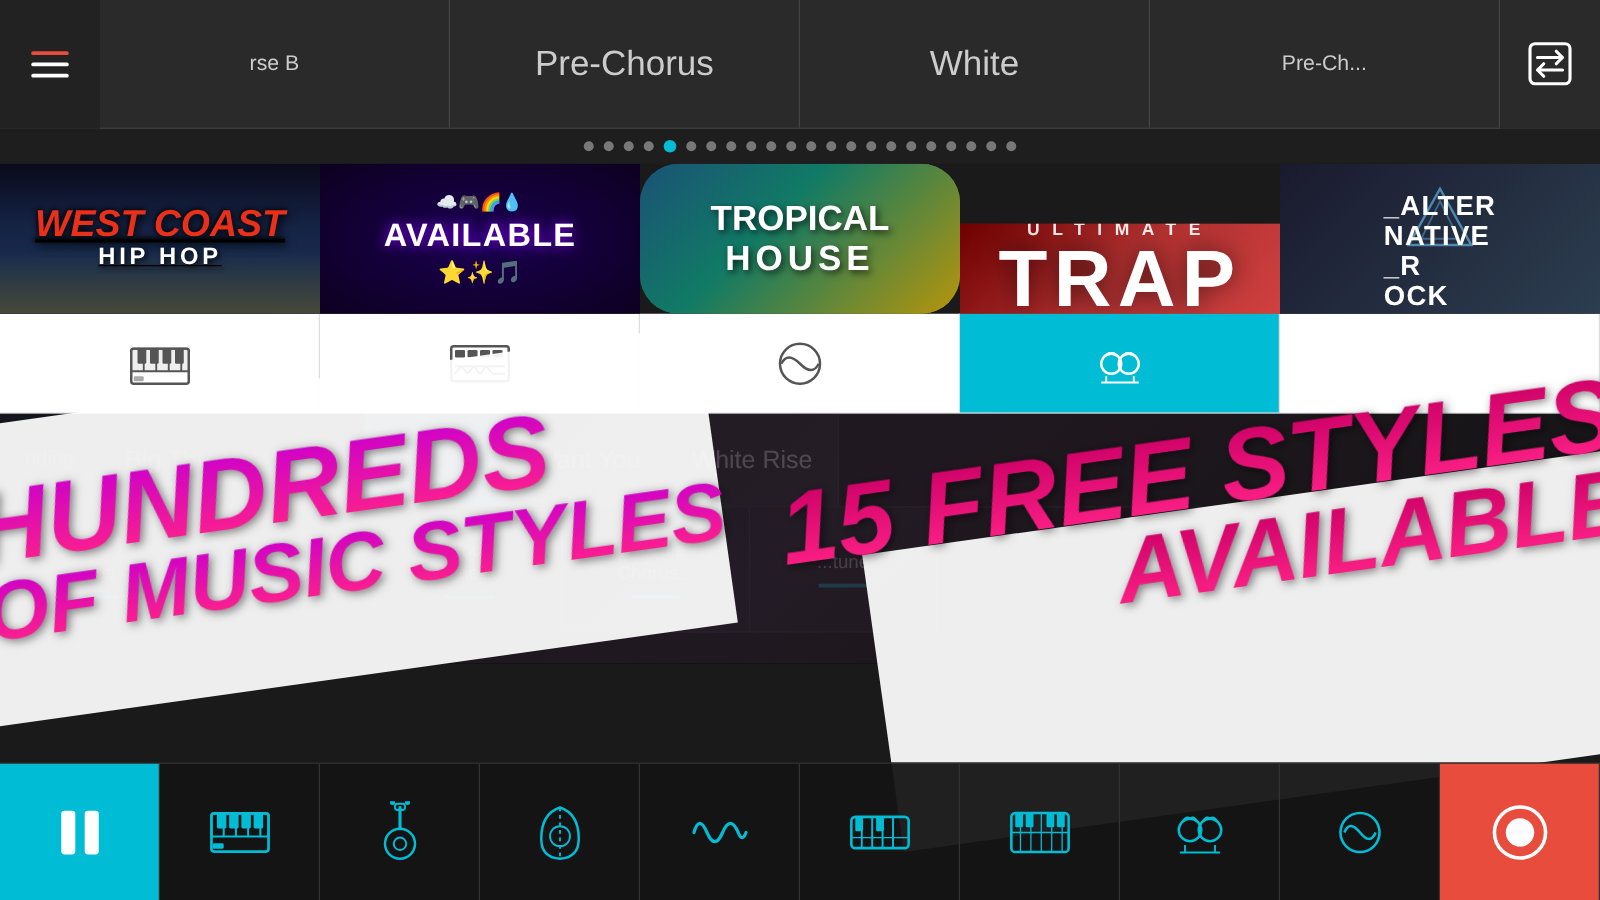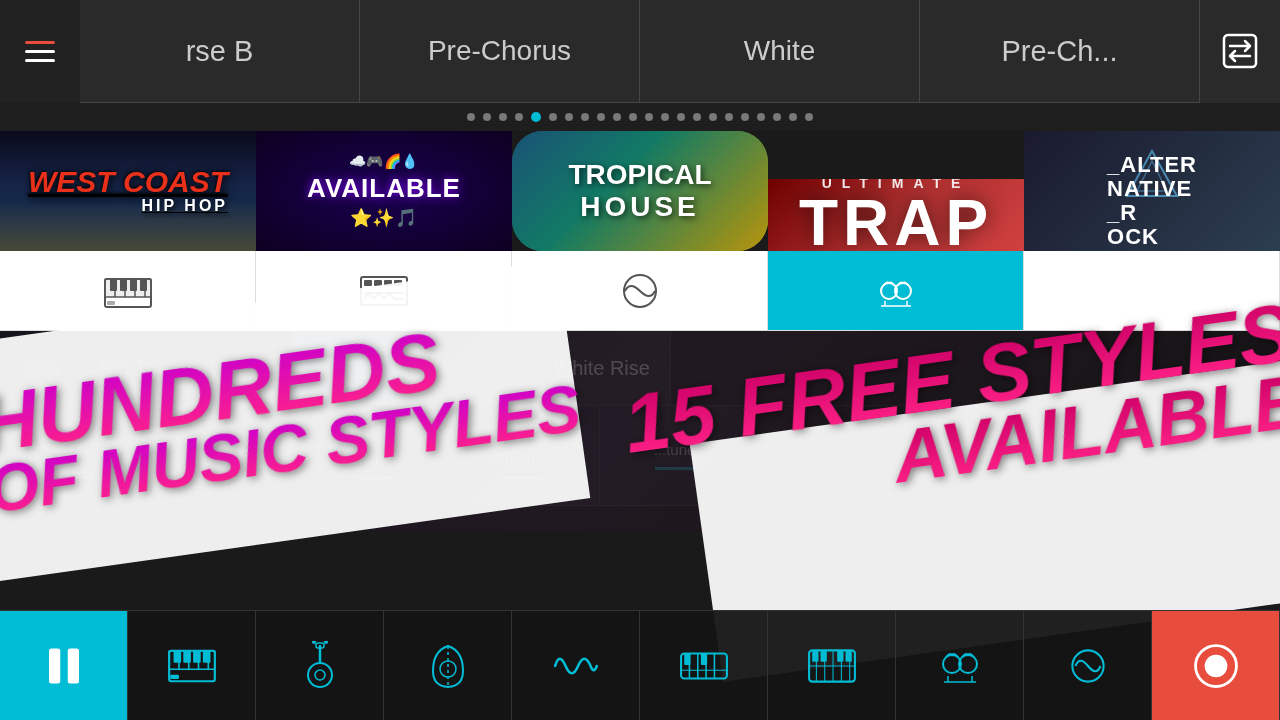--- a/index.html
+++ b/index.html
@@ -57,21 +57,21 @@
       color: #ccc;
       border-right: 1px solid #444;
       cursor: pointer;
       background: #2a2a2a;
     }
     .nav-tab.active {
       background: #00bcd4;
       color: white;
     }
     .nav-tab.partial-left {
-      font-size: 29px;
+      font-size: 17px;
     }
 
     .nav-icon-btn {
       width: 80px;
       height: 103px;
       display: flex;
       align-items: center;
       justify-content: center;
       cursor: pointer;
       flex-shrink: 0;
@@ -336,21 +336,21 @@
   <div class="dot"></div>
 </div>
 
 <div class="genre-row">
   <div class="genre-card genre-west">
     <div class="bg" style="flex-direction:column; position:relative; overflow:hidden;text-decoration:underline;">
       <div style="position:absolute; inset:0; background:linear-gradient(to bottom, #0a0a1a 0%, #152244 40%, #1a3a5c 100%);"></div>
       <div style="position:absolute; bottom:0; left:0; right:0; height:50px; background:linear-gradient(to top, rgba(100,80,30,0.6), transparent);"></div>
       <div style="position:relative; z-index:2; text-align:center; padding: 8px 5px;">
         <div style="font-size:30px; font-weight:900; color:#e8301a; font-style:italic; font-family:Impact,sans-serif; text-transform:uppercase; line-height:1; text-shadow: 2px 2px 8px rgba(0,0,0,0.9), -1px -1px 3px rgba(0,0,0,0.8);">WEST COAST</div>
-        <div style="font-size:16px; font-weight:900; color:white; font-family:Impact,sans-serif; text-transform:uppercase; letter-spacing:3px; text-shadow: 2px 2px 4px rgba(0,0,0,0.8); text-align: right;">HIP HOP</div>
+        <div style="font-size:19px; font-weight:900; color:white; font-family:Impact,sans-serif; text-transform:uppercase; letter-spacing:3px; text-shadow: 2px 2px 4px rgba(0,0,0,0.8);">HIP HOP</div>
       </div>
     </div>
   </div>
   <div class="genre-card genre-chip">
     <div class="bg" style="flex-direction:column; position:relative; overflow:hidden;">
       <div style="position:absolute; inset:0; background: radial-gradient(ellipse at center, #1a0050 0%, #0d0020 100%);"></div>
       <div style="position:relative; z-index:2; text-align:center; padding:5px;">
         <div style="font-size:14px; margin-bottom:4px;">☁️🎮🌈💧</div>
         <div style="font-size:26px; font-weight:900; color:white; font-family:Impact,sans-serif; letter-spacing:1px; text-shadow: 0 0 10px #8800ff;">AVAILABLE</div>
         <div style="font-size:18px; margin-top:3px;">⭐✨🎵</div>

